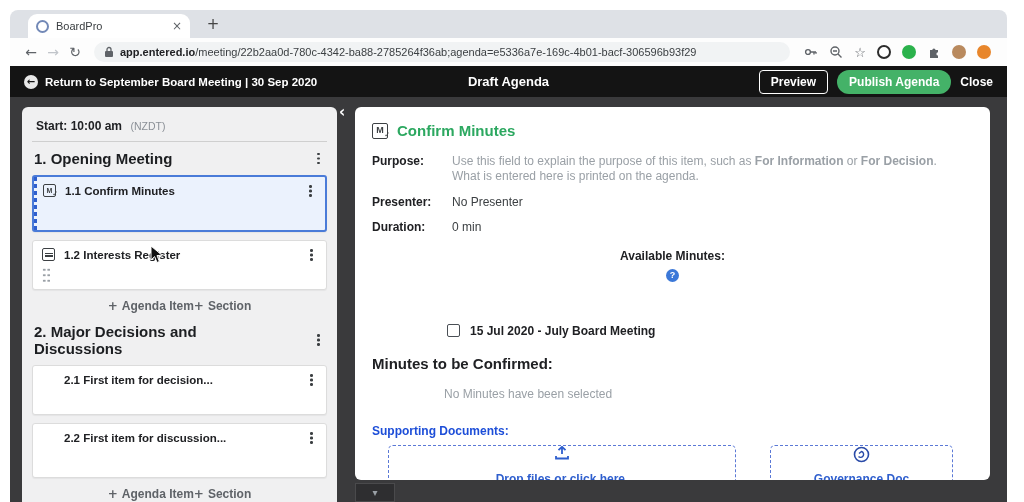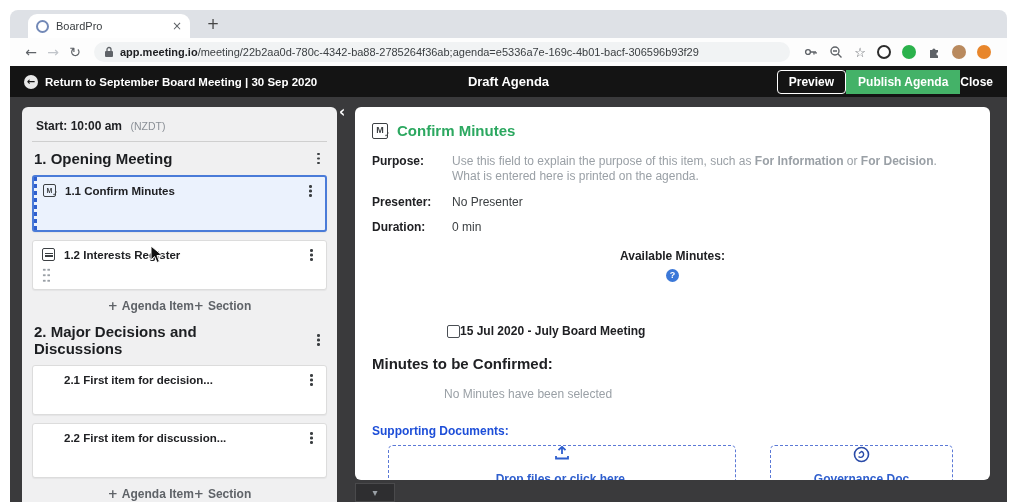--- a/index.html
+++ b/index.html
@@ -27,24 +27,24 @@
   .url-path { color:#3c4043; }
   .bar-icons { display:flex; align-items:center; gap:11px; margin:0 6px 0 14px; }
   .ext-circle { width:14px; height:14px; border-radius:50%; }
   
   .appheader { height:31px; background:#141414; display:flex; align-items:center; padding:0 14px; position:relative; }
   .hdr-left { display:flex; align-items:center; gap:7px; }
   .back-circle { width:14px; height:14px; border-radius:50%; background:#e8e8e8; color:#141414;
                  font-size:10px; line-height:14px; text-align:center; font-weight:bold; font-family:"DejaVu Sans",sans-serif; }
   .hdr-back-label { color:#fff; font-size:11.5px; font-weight:bold; }
   .hdr-title { position:absolute; left:0; right:0; text-align:center; color:#fff; font-size:13px; font-weight:bold; pointer-events:none; }
-  .hdr-right { margin-left:auto; display:flex; align-items:center; z-index:2; }
+  .hdr-right { margin-left:auto; display:flex; align-items:center; gap:9px; z-index:2; }
   .btn-preview { background:transparent; border:1px solid #fff; border-radius:4px; color:#fff;
                  font-size:12px; font-weight:bold; padding:4px 11px; font-family:inherit; }
-  .btn-publish { background:#44b268; border:none; border-radius:0; color:#fff;
+  .btn-publish { background:#44b268; border:none; border-radius:12px; color:#fff;
                  font-size:12px; font-weight:bold; padding:5px 12px; font-family:inherit; }
   .btn-close { background:transparent; border:none; color:#fff; font-size:12px; font-weight:bold; font-family:inherit; }
 
   
   .appbody { position:relative; height:405px; background:#3a3a3c; }
   .collapse-chevron { position:absolute; left:329px; top:6px; color:#fff; font-size:15px; font-weight:bold;
                       font-family:"DejaVu Sans",sans-serif; }
 
   
   .sidebar { position:absolute; left:12px; top:10px; width:315px; height:400px; background:#f0f0f1;
@@ -82,21 +82,21 @@
   .panel-title { display:flex; align-items:center; gap:9px; margin-bottom:15px; }
   .panel-title .doc-icon { width:16px; height:16px; font-size:9px; line-height:13px; border-width:1.6px; }
   .panel-title-text { font-size:15px; font-weight:bold; color:#2ca860; }
   .field-row { display:flex; margin-bottom:11px; }
   .f-label { width:80px; flex:none; font-size:12px; font-weight:bold; color:#202124; }
   .f-value { font-size:12px; color:#3c4043; }
   .purpose-val { font-size:12px; color:#9aa0a6; line-height:15px; }
   .avail-row { display:flex; align-items:center; gap:6px; margin:15px 0 9px;flex-direction:column; }
   .help-icon { width:13px; height:13px; border-radius:50%; background:#3b78d8; color:#fff; font-size:9px;
                font-weight:bold; text-align:center; line-height:13px; }
-  .checkbox-row { display:flex; align-items:center; margin-left:75px;margin-top:42px; }
+  .checkbox-row { display:flex; gap:10px; margin-left:75px;margin-top:42px; }
   .checkbox { width:13px; height:13px; border:1.8px solid #4a4f55; border-radius:2px; background:#fff; flex:none; }
   .cb-label { font-size:12px; font-weight:bold; color:#202124; }
   .minutes-title { font-size:15px; font-weight:bold; color:#202124; margin-top:17px; }
   .minutes-empty { font-size:12px; color:#9aa0a6; margin:15px 0 0 72px; }
   .supporting-label { font-size:12px; font-weight:bold; color:#1d4ed8; margin-top:23px; }
   .dropzones { display:flex; margin-top:7px; }
   .dropzone { border:1px dashed #5b79d6; border-radius:5px; height:42px; display:flex; flex-direction:column;
               align-items:center; justify-content:space-between; gap:1px; }
   .dz-files { width:348px; margin-left:16px; }
   .dz-gov { width:183px; margin-left:34px; }
@@ -126,21 +126,21 @@
 
     <div class="navbar">
       <span class="nav-ic">←</span>
       <span class="nav-ic disabled">→</span>
       <span class="nav-ic">↻</span>
       <div class="urlbar">
         <svg class="padlock" width="10" height="12" viewBox="0 0 10 12">
           <rect x="1" y="5" width="8" height="6" rx="1" fill="#5f6368"></rect>
           <path d="M3 5 V3.5 a2 2 0 0 1 4 0 V5" fill="none" stroke="#5f6368" stroke-width="1.3"></path>
         </svg>
-        <span class="url-text"><b class="url-host">app.meeting.io</b><span class="url-path">/meeting/22b2aa0d-780c-4342-ba88-2785264f36ab;agenda=e5336a7e-169c-4b01-bacf-306596b93f29</span></span>
+        <span class="url-text"><b class="url-host">app.entered.io</b><span class="url-path">/meeting/22b2aa0d-780c-4342-ba88-2785264f36ab;agenda=e5336a7e-169c-4b01-bacf-306596b93f29</span></span>
       </div>
       <div class="bar-icons">
         <svg width="14" height="14" viewBox="0 0 14 14">
           <circle cx="4" cy="7" r="2.4" fill="none" stroke="#5f6368" stroke-width="1.4"></circle>
           <path d="M6.4 7 H12 M10 7 v2.4 M12 7 v1.8" stroke="#5f6368" stroke-width="1.4" fill="none"></path>
         </svg>
         <svg width="14" height="14" viewBox="0 0 14 14">
           <circle cx="6" cy="6" r="4" fill="none" stroke="#5f6368" stroke-width="1.4"></circle>
           <path d="M4 6 h4 M9 9 l3.5 3.5" stroke="#5f6368" stroke-width="1.4"></path>
         </svg>

